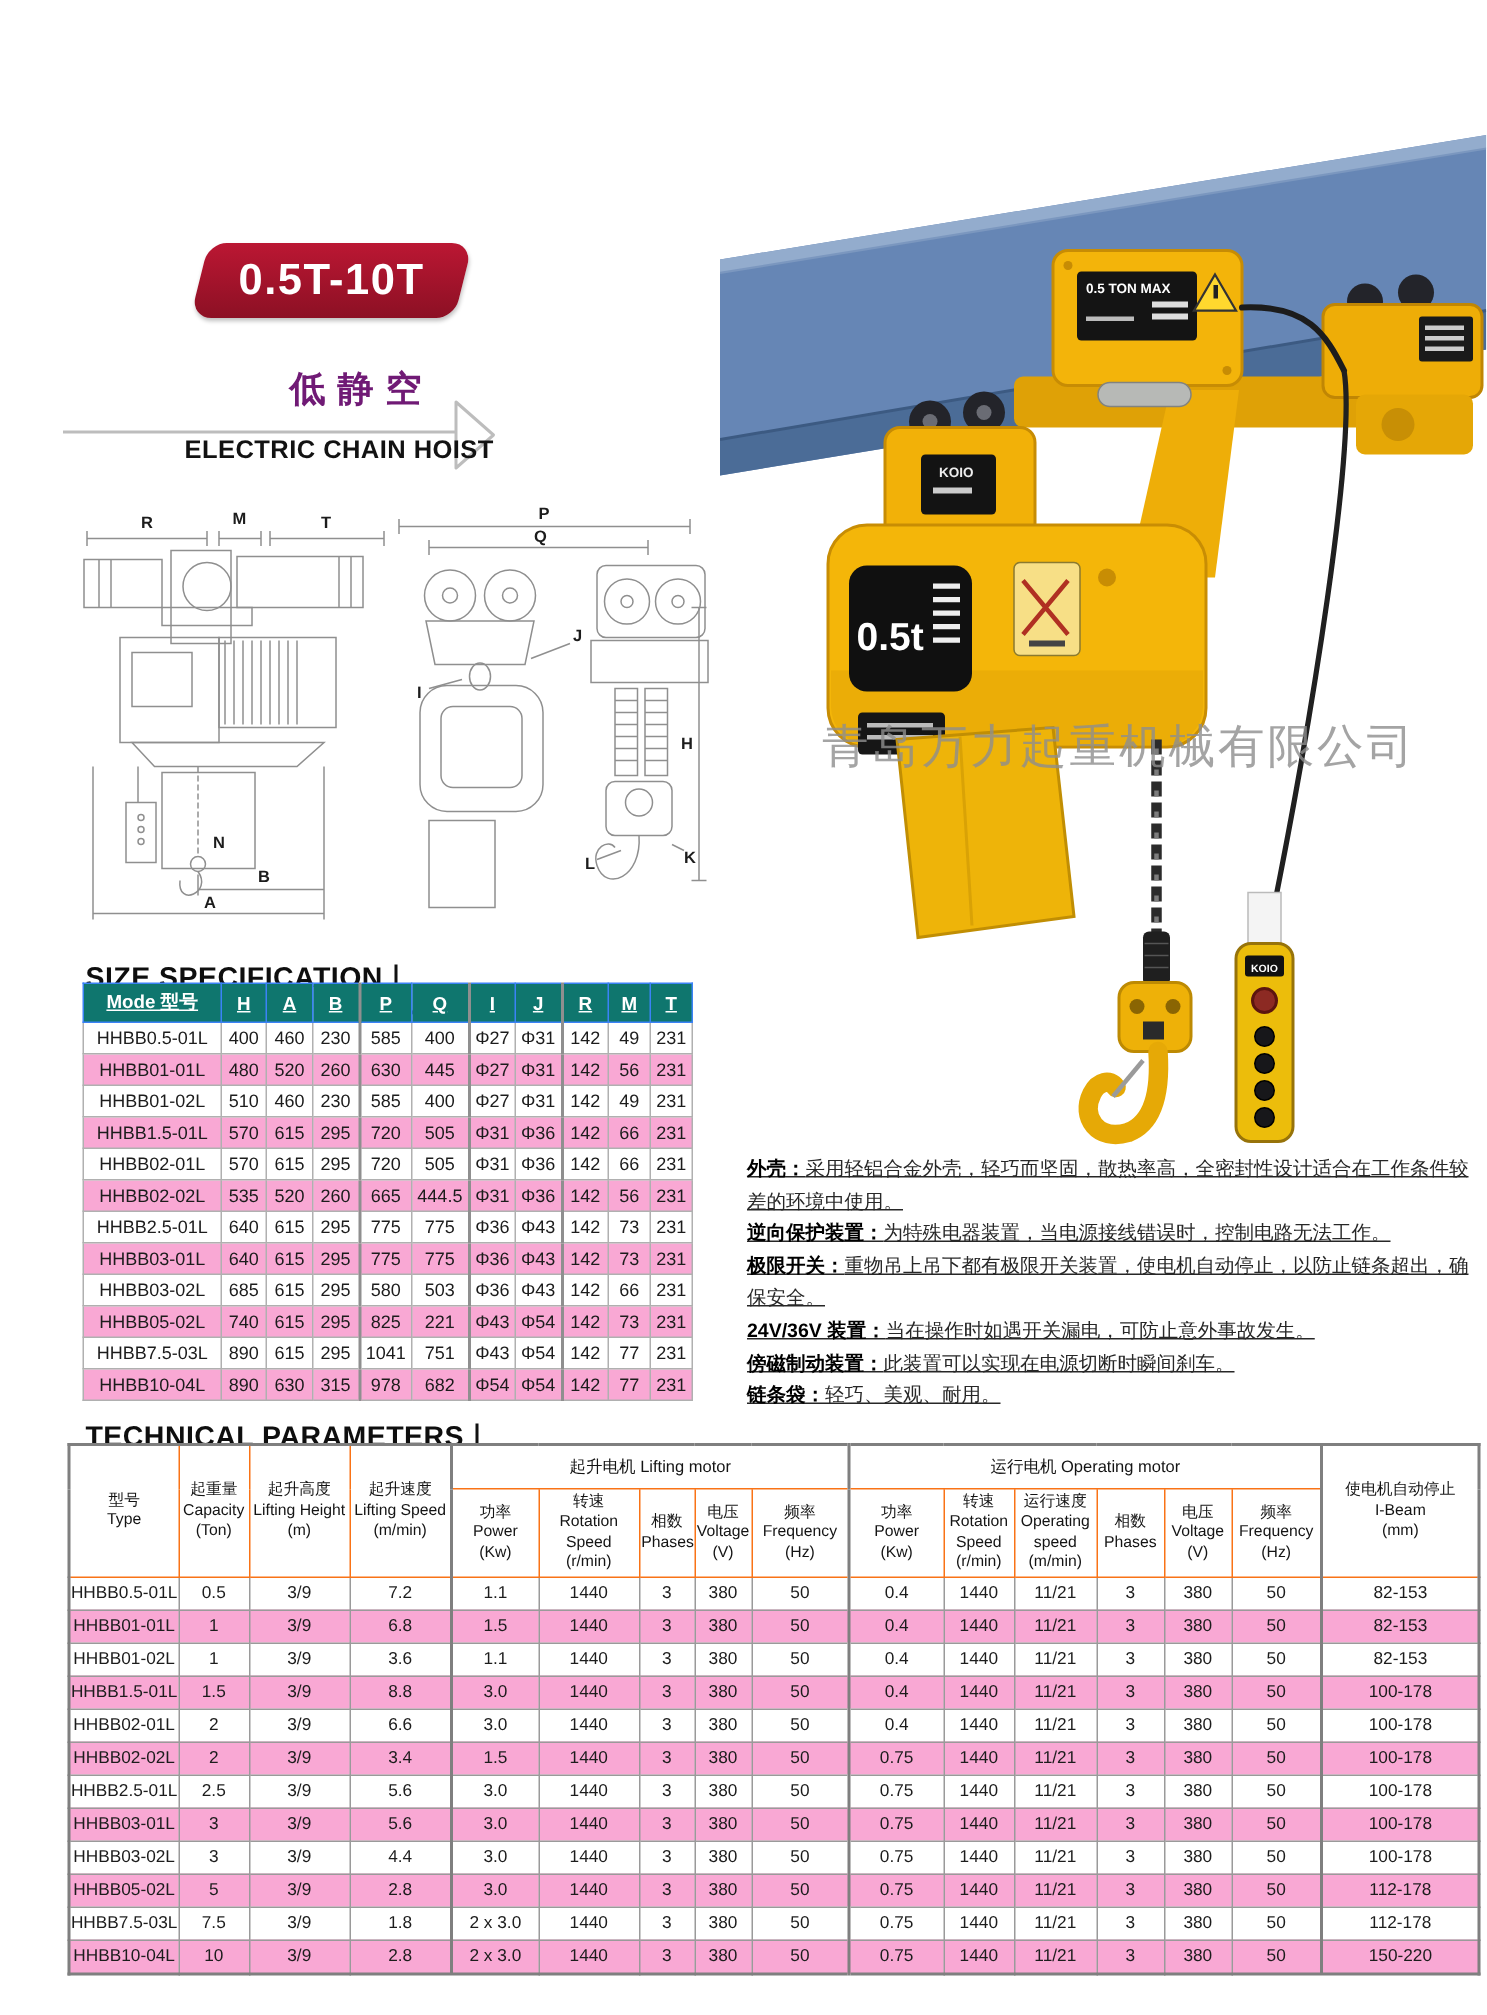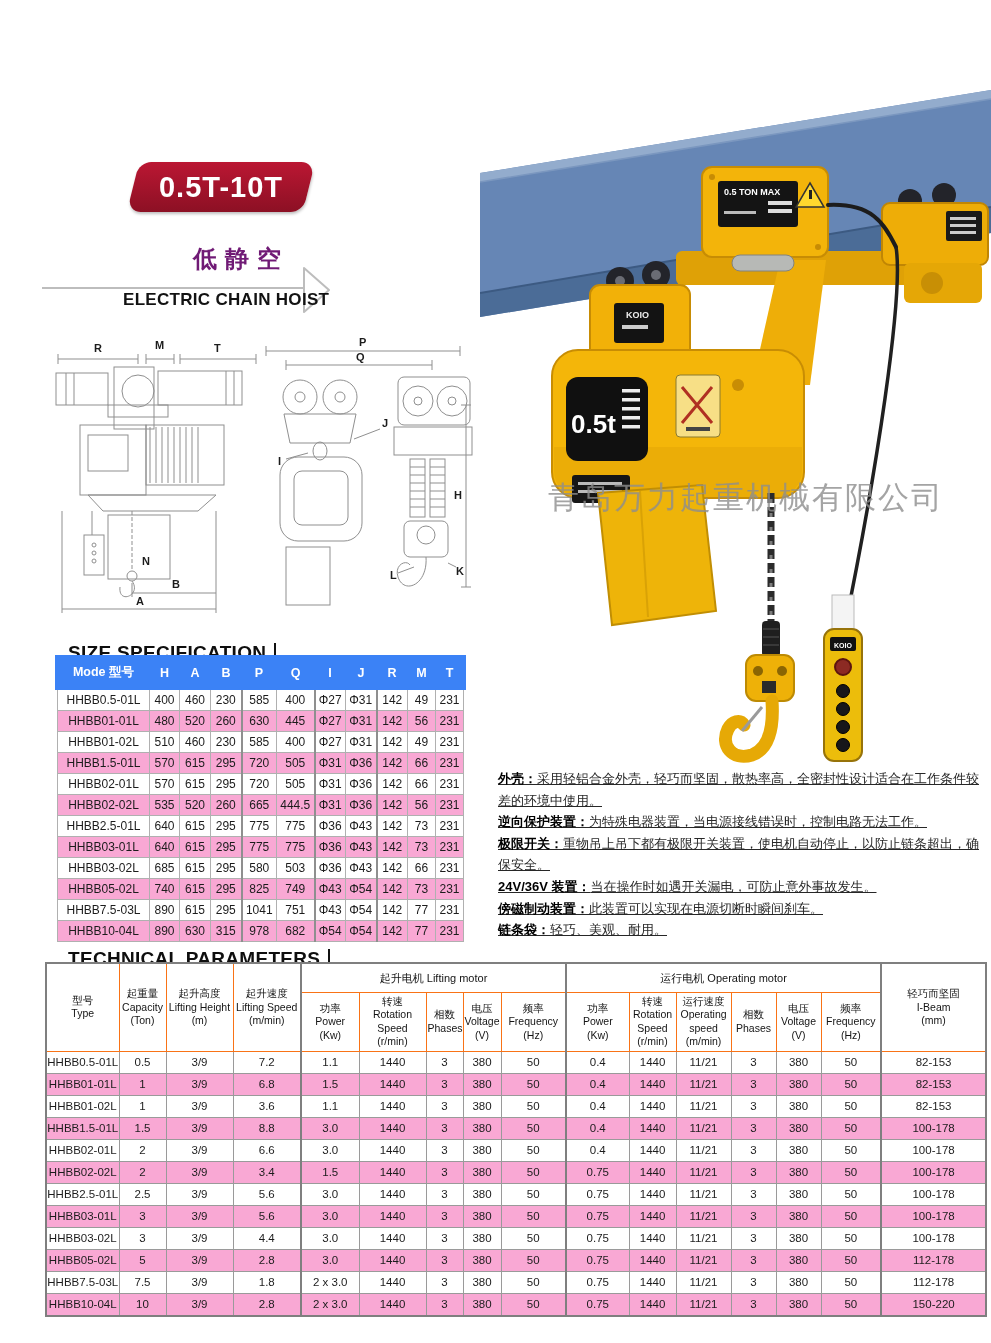--- a/index.html
+++ b/index.html
@@ -21,32 +21,32 @@
           letter-spacing:.3px;white-space:nowrap;}
 
   .diagram{position:absolute;left:28px;top:335px;}
   .diagram text{font-family:"Liberation Sans",sans-serif;font-size:11px;font-weight:700;fill:#1c1c1c;}
 
   .photo{position:absolute;left:480px;top:55px;}
   .watermark{position:absolute;left:548px;top:477px;font-size:31px;color:#8e8e8e;opacity:.8;
              letter-spacing:2px;white-space:nowrap;z-index:5;}
 
   .title{position:absolute;display:flex;align-items:center;font-weight:800;white-space:nowrap;}
-  .title .en{font-size:19px;letter-spacing:.3px;color:#0e0e0e;margin-left:11px;}
+  .title .en{font-size:19px;letter-spacing:.3px;color:#0e0e0e;}
   .title .sep{display:inline-block;width:2px;height:20px;background:#111;margin:0 8px;}
   .title .cn{font-size:16.5px;color:#0e0e0e;margin-top:32px;}
   #size-title{left:57px;top:626px;}
   #tech-title{left:57px;top:932px;}
 
   table{border-collapse:collapse;table-layout:fixed;}
   tr.alt{background:#f9a8d4;}
 
   .size-table{position:absolute;left:55px;top:655px;width:406px;}
-  .size-table th{background:#3b82f6;color:#fff;font-size:12.5px;font-weight:700;height:25px;
-                 border:5px solid #3b82f6;padding:0;}
+  .size-table th{background:#0f766e;color:#fff;font-size:12.5px;font-weight:700;height:25px;
+                 border:1px solid #3b82f6;padding:0;text-decoration:underline;}
   .size-table td{font-size:12px;height:20px;text-align:center;border:1px solid #b0b0b0;
                  color:#1c1c1c;padding:0;}
   .size-table td.gb,.size-table th.gb{border-left-width:2px;border-left-color:#8f8f8f;}
 
   .features{position:absolute;left:498px;top:768px;width:492px;font-size:13px;
             line-height:21.6px;color:#272727;text-decoration:underline;}
   .features b{color:#000;}
 
   .tech-table{position:absolute;left:45px;top:962px;width:940px;border:2px solid #7f7f7f;}
   .tech-table th{font-size:10.5px;font-weight:400;color:#141414;border:1px solid #f97316;
@@ -451,21 +451,21 @@
           <td class="gb">142</td>
           <td>66</td>
           <td>231</td>
         </tr>
         <tr class="alt">
           <td>HHBB05-02L</td>
           <td>740</td>
           <td>615</td>
           <td>295</td>
           <td class="gb">825</td>
-          <td>749</td>
+          <td>221</td>
           <td class="gb">Φ43</td>
           <td>Φ54</td>
           <td class="gb">142</td>
           <td>73</td>
           <td>231</td>
         </tr>
         <tr>
           <td>HHBB7.5-03L</td>
           <td>890</td>
           <td>615</td>
@@ -535,21 +535,21 @@
 Capacity
 (Ton)</th>
           <th class="fix" rowspan="2">起升高度
 Lifting Height
 (m)</th>
           <th class="fix" rowspan="2">起升速度
 Lifting Speed
 (m/min)</th>
           <th class="grp gb" colspan="5">起升电机  Lifting motor</th>
           <th class="grp gb" colspan="6">运行电机  Operating motor</th>
-          <th class="fix gb" rowspan="2">轻巧而坚固
+          <th class="fix gb" rowspan="2">使电机自动停止
 I-Beam
 (mm)</th>
         </tr>
         <tr>
           <th class="gb">功率
 Power
 (Kw)</th>
           <th>转速
 Rotation Speed
 (r/min)</th>

